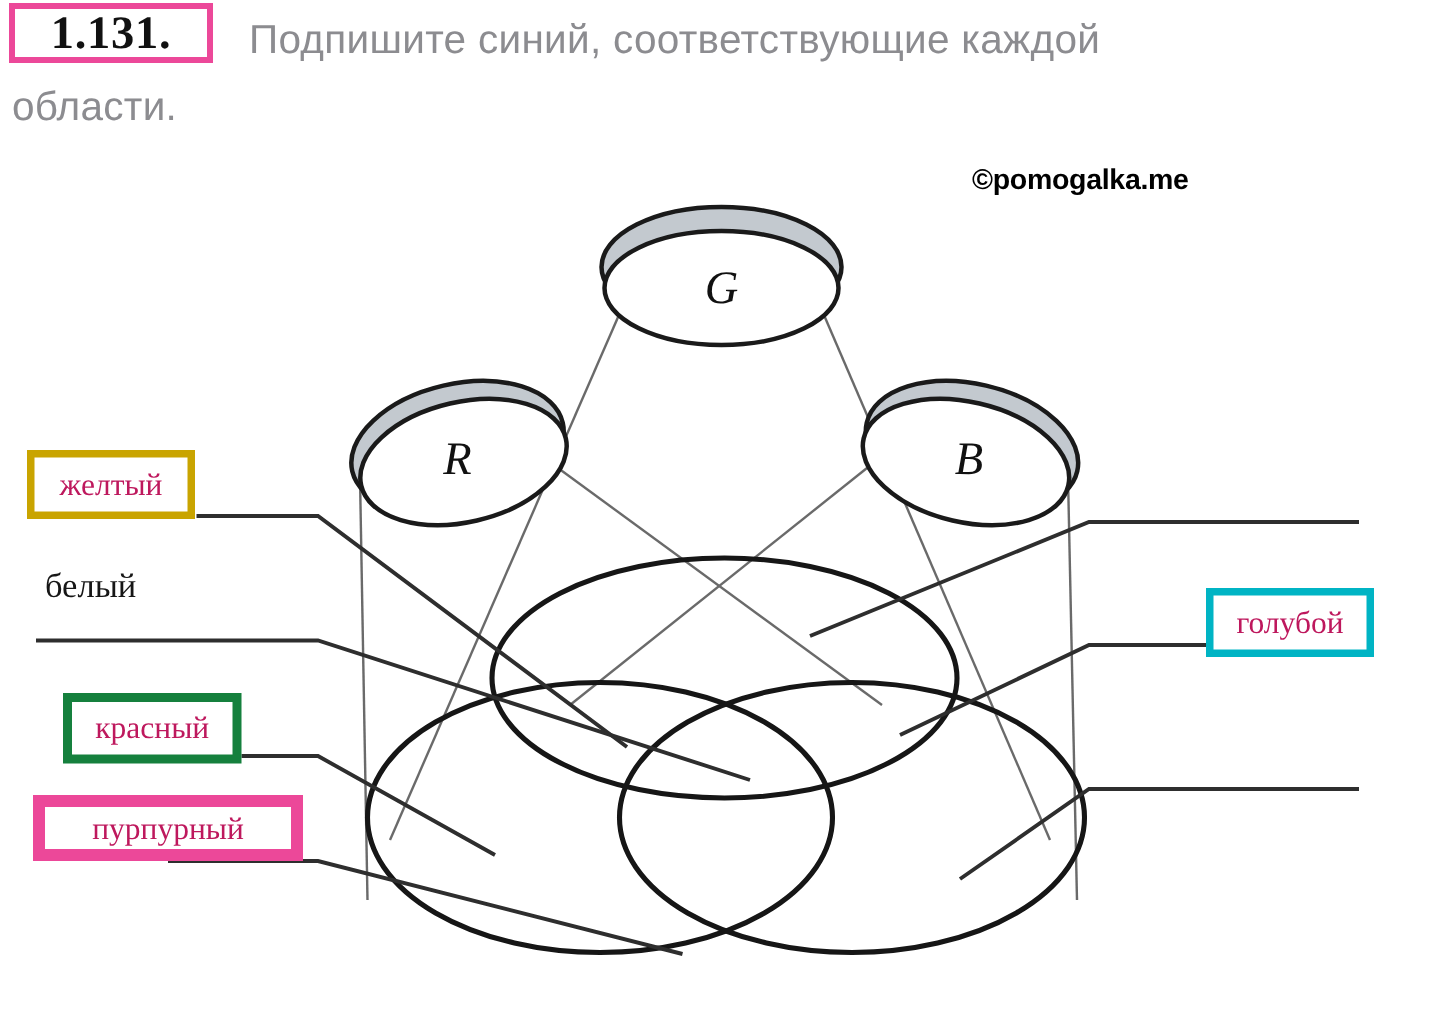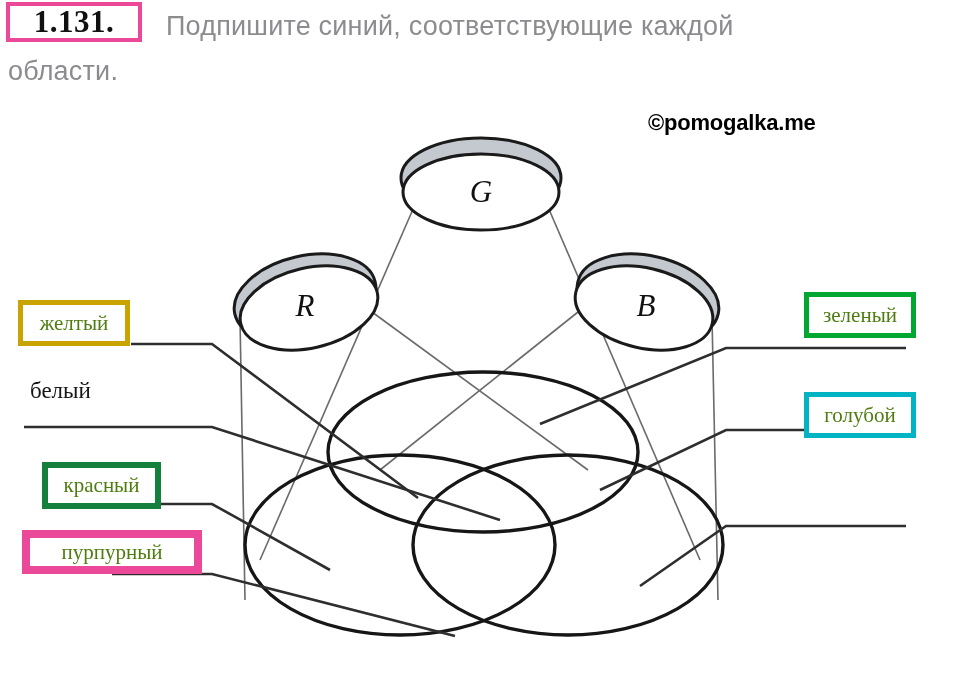--- a/index.html
+++ b/index.html
@@ -74,21 +74,21 @@
     text-align: right;
   }
 
   
   #watermark {
     position: absolute;
     left: 648px;
     top: 110px;
     font-family: "Liberation Sans", sans-serif;
     font-weight: bold;
-    font-size: 22px;
+    font-size: 19px;
     color: #000000;
     letter-spacing: -0.2px;
   }
 
   
   #figure {
     position: absolute;
     left: 0;
     top: 0;
     width: 960px;
@@ -101,21 +101,21 @@
   
   .label-box {
     position: absolute;
     box-sizing: border-box;
     background: #ffffff;
     display: flex;
     align-items: center;
     justify-content: center;
     font-family: "Liberation Serif", serif;
     font-size: 21px;
-    color: #4d7c0f;
+    color: #be185d;
     white-space: nowrap;
   }
   .label-plain {
     position: absolute;
     font-family: "Liberation Serif", serif;
     font-size: 23px;
     color: #161616;
     white-space: nowrap;
     background: transparent;
   }
@@ -218,18 +218,17 @@
   </div>
 
   <div id="label-yellow" class="label-box">желтый</div>
 
   <div id="label-white" class="label-plain">белый</div>
 
   <div id="label-red" class="label-box">красный</div>
 
   <div id="label-magenta" class="label-box">пурпурный</div>
 
-  <div id="label-green" class="label-box">зеленый</div>
 
   <div id="label-cyan" class="label-box">голубой</div>
 
 
 </div>
 
 </body></html>

